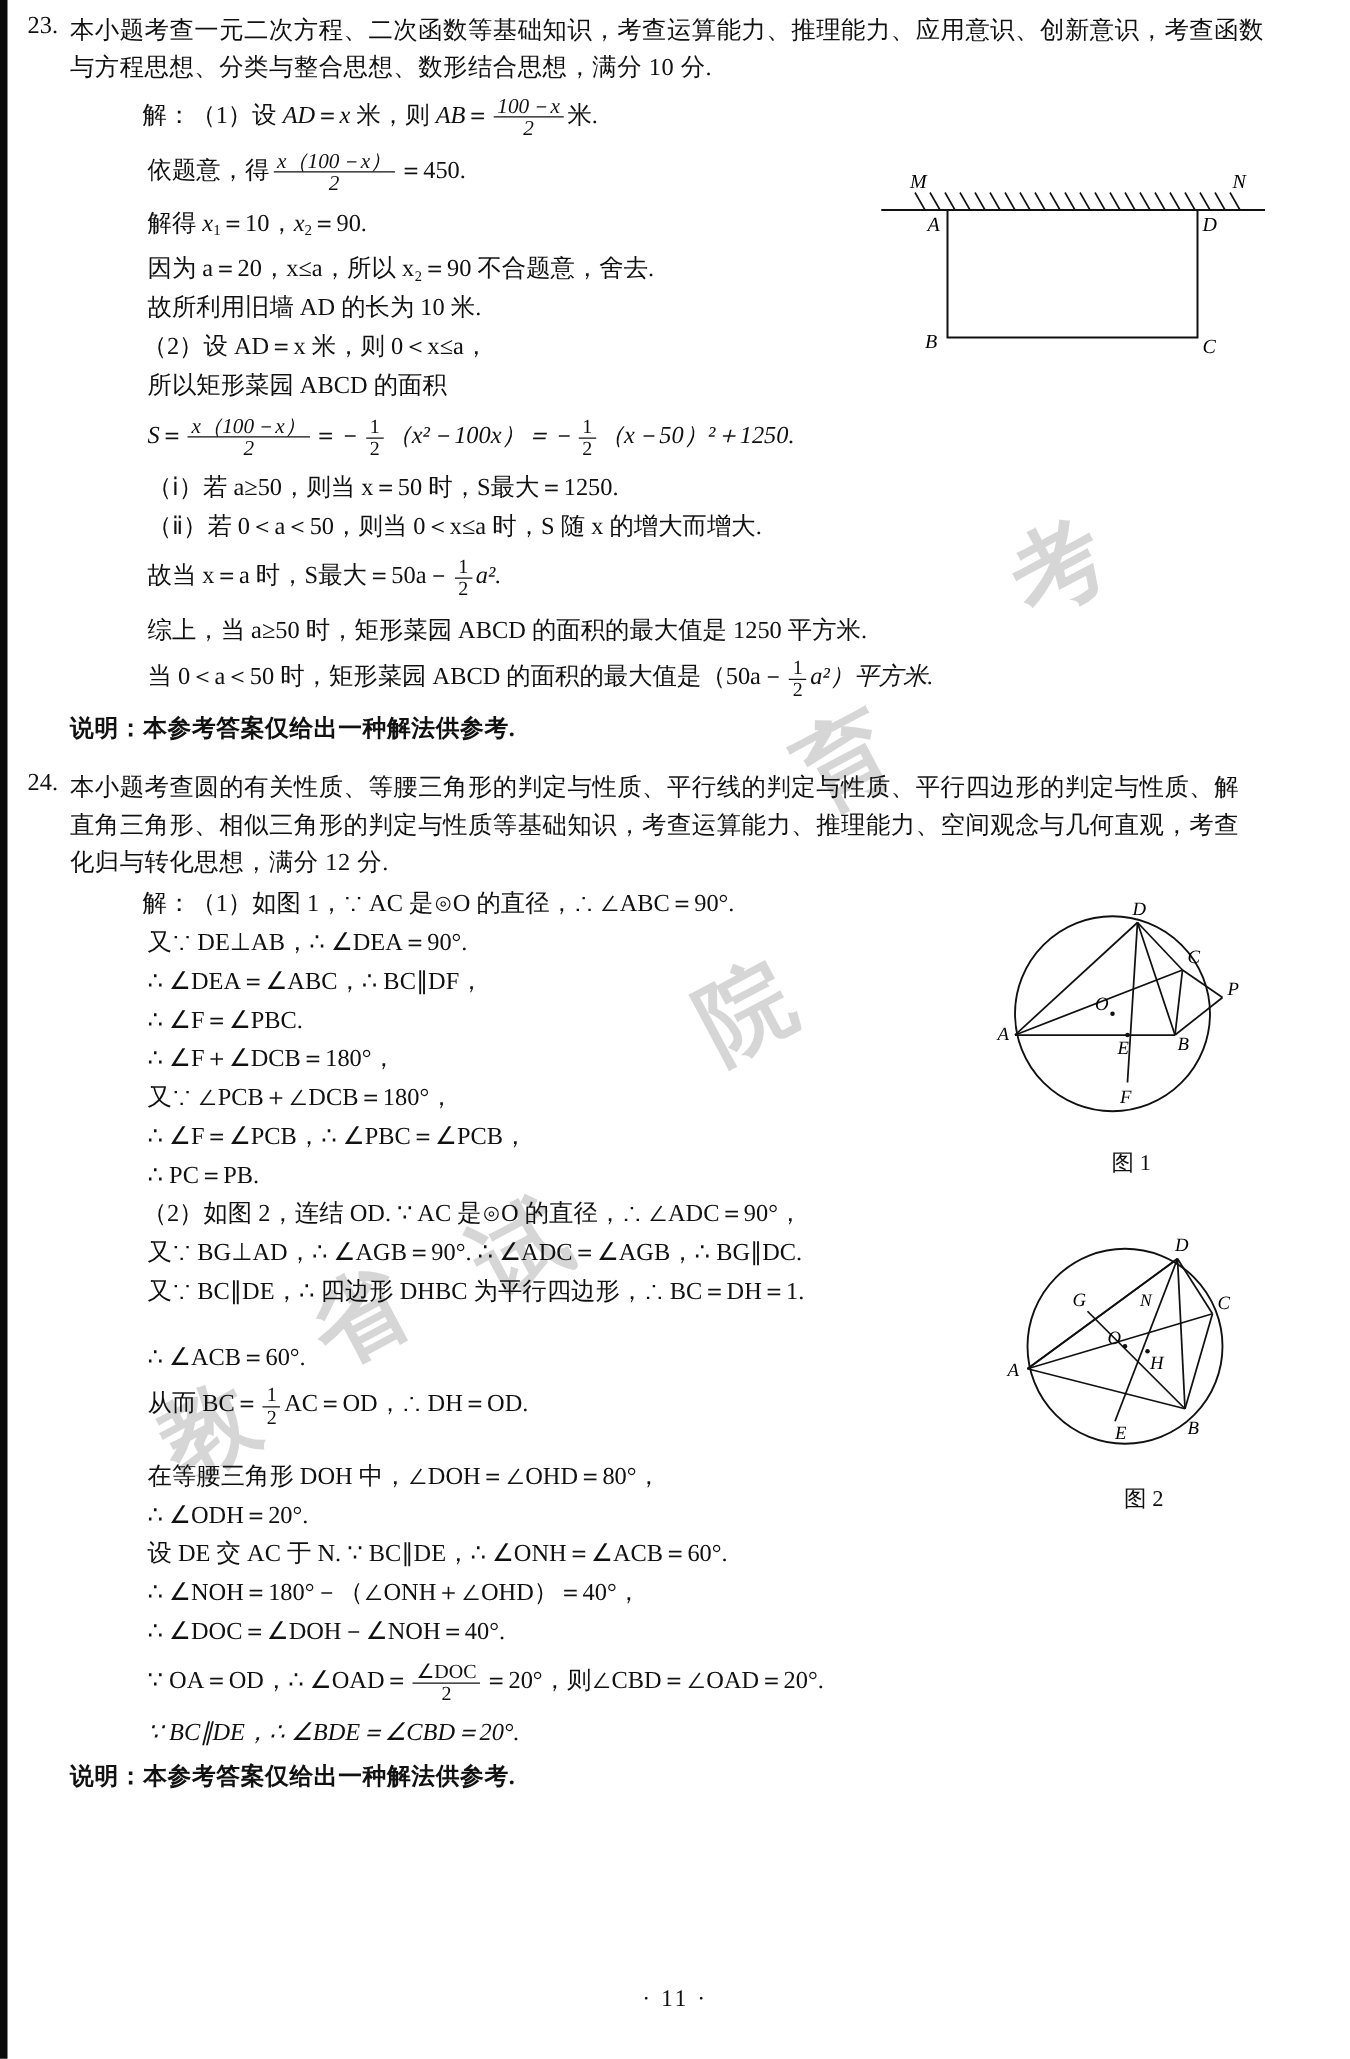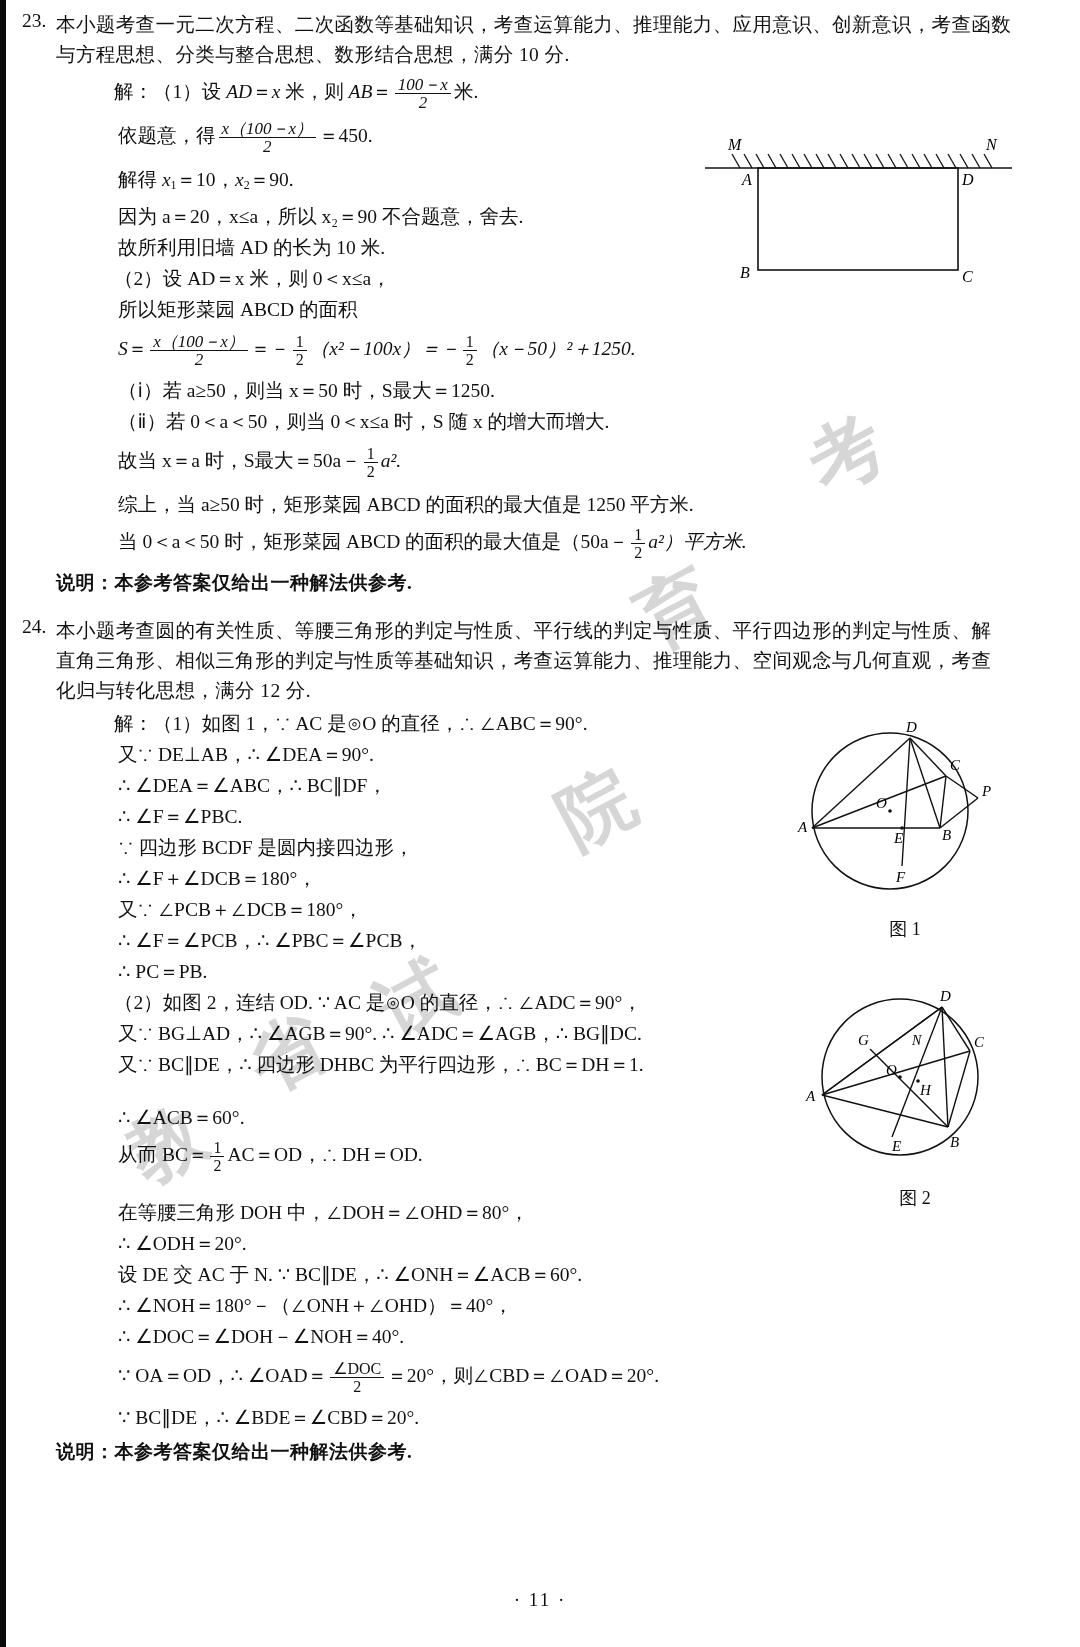--- a/index.html
+++ b/index.html
@@ -123,21 +123,20 @@
         <div class="q-line">本小题考查圆的有关性质、等腰三角形的判定与性质、平行线的判定与性质、平行四边形的判定与性质、解</div>
         <div class="q-line">直角三角形、相似三角形的判定与性质等基础知识，考查运算能力、推理能力、空间观念与几何直观，考查</div>
         <div class="q-line">化归与转化思想，满分 12 分.</div>
       </div>
     </div>
 
     <div class="txt indent2" style="margin-top:2px;">解：（1）如图 1，∵ AC 是⊙O 的直径，∴ ∠ABC＝90°.</div>
     <div class="txt indent3">又∵ DE⊥AB，∴ ∠DEA＝90°.</div>
     <div class="txt indent3">∴ ∠DEA＝∠ABC，∴ BC∥DF，</div>
     <div class="txt indent3">∴ ∠F＝∠PBC.</div>
-    <div class="txt indent3">∵ 四边形 BCDF 是圆内接四边形，</div>
     <div class="txt indent3">∴ ∠F＋∠DCB＝180°，</div>
     <div class="txt indent3">又∵ ∠PCB＋∠DCB＝180°，</div>
     <div class="txt indent3">∴ ∠F＝∠PCB，∴ ∠PBC＝∠PCB，</div>
     <div class="txt indent3">∴ PC＝PB.</div>
     <div class="txt indent2">（2）如图 2，连结 OD. ∵ AC 是⊙O 的直径，∴ ∠ADC＝90°，</div>
     <div class="txt indent3">又∵ BG⊥AD，∴ ∠AGB＝90°. ∴ ∠ADC＝∠AGB，∴ BG∥DC.</div>
     <div class="txt indent3">又∵ BC∥DE，∴ 四边形 DHBC 为平行四边形，∴ BC＝DH＝1.</div>
 
 
     <div class="txt indent3" style="margin-top:22px;">∴ ∠ACB＝60°.</div>
@@ -149,21 +148,21 @@
     <div class="txt indent3" style="margin-top:22px;">在等腰三角形 DOH 中，∠DOH＝∠OHD＝80°，</div>
     <div class="txt indent3">∴ ∠ODH＝20°.</div>
     <div class="txt indent3">设 DE 交 AC 于 N. ∵ BC∥DE，∴ ∠ONH＝∠ACB＝60°.</div>
     <div class="txt indent3">∴ ∠NOH＝180°－（∠ONH＋∠OHD）＝40°，</div>
     <div class="txt indent3">∴ ∠DOC＝∠DOH－∠NOH＝40°.</div>
 
     <div class="txt indent3" style="margin-top:8px;">
       <span>∵ OA＝OD，∴ ∠OAD＝</span><span class="frac"><span class="num">∠DOC</span><span class="den">2</span></span><span>＝20°，则∠CBD＝∠OAD＝20°.</span>
     </div>
 
-    <div class="txt indent3" style="margin-top:6px;">∵ BC∥DE，∴ ∠BDE＝∠CBD＝20°.</div>
+    <div class="txt indent3" style="margin-top:6px;font-style:italic;">∵ BC∥DE，∴ ∠BDE＝∠CBD＝20°.</div>
 
     <div class="note indent1" style="margin-top:6px;">说明：本参考答案仅给出一种解法供参考.</div>
   </div>
 
   <div class="fig" style="left:700px;top:130px;width:320px;height:180px;">
     <svg width="320" height="180" viewBox="0 0 320 180">
 
       <line x1="5" y1="38" x2="312" y2="38" stroke="#111" stroke-width="1.6"></line>
 
       <g stroke="#111" stroke-width="1.3">

